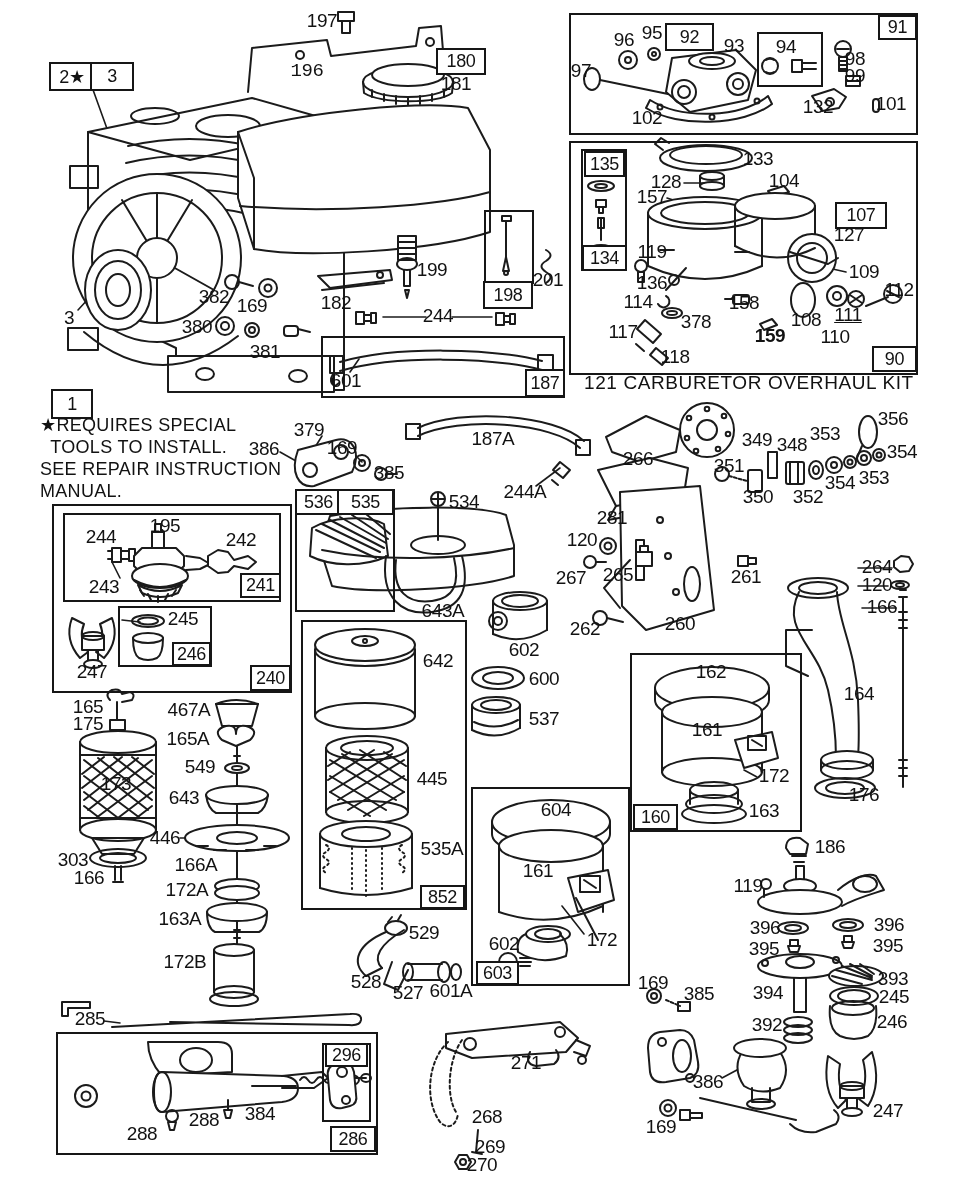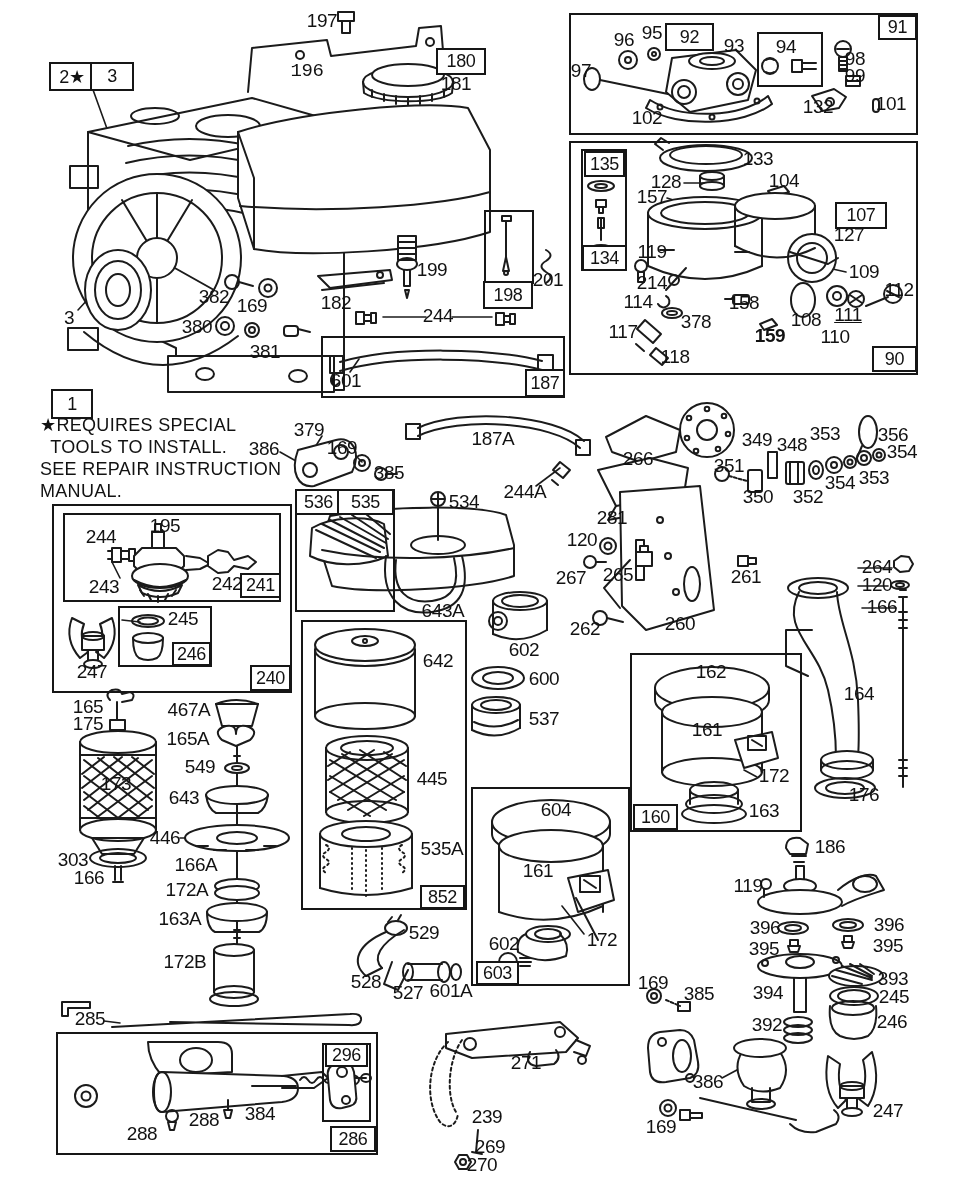--- a/index.html
+++ b/index.html
@@ -648,63 +648,63 @@
       <div class="callout" style="left: 891px; top: 104px;">101</div>
       <div class="callout" style="left: 647px; top: 118px;">102</div>
       <div class="callout" style="left: 758px; top: 159px;">133</div>
       <div class="callout" style="left: 666px; top: 182px;">128</div>
       <div class="callout" style="left: 784px; top: 181px;">104</div>
       <div class="callout" style="left: 652px; top: 197px;">157</div>
       <div class="callout" style="left: 652px; top: 252px;">119</div>
       <div class="callout" style="left: 849px; top: 235px;">127</div>
       <div class="callout" style="left: 864px; top: 272px;">109</div>
       <div class="callout" style="left: 899px; top: 290px;">112</div>
-      <div class="callout" style="left: 652px; top: 283px;">214</div>
+      <div class="callout" style="left: 652px; top: 283px;">136</div>
       <div class="callout" style="left: 638px; top: 302px;">114</div>
       <div class="callout" style="left: 696px; top: 322px;">378</div>
       <div class="callout" style="left: 623px; top: 332px;">117</div>
       <div class="callout" style="left: 675px; top: 357px;">118</div>
       <div class="callout" style="left: 744px; top: 303px;">158</div>
       <div class="callout" style="left: 770px; top: 336px; font-weight: bold;">159</div>
       <div class="callout" style="left: 806px; top: 320px;">108</div>
       <div class="callout" style="left: 848px; top: 315px; text-decoration: underline;">111</div>
       <div class="callout" style="left: 835px; top: 337px;">110</div>
       <div class="callout" style="left: 309px; top: 430px;">379</div>
       <div class="callout" style="left: 264px; top: 449px;">386</div>
       <div class="callout" style="left: 342px; top: 448px;">169</div>
       <div class="callout" style="left: 389px; top: 473px;">385</div>
       <div class="callout" style="left: 493px; top: 439px;">187A</div>
       <div class="callout" style="left: 525px; top: 492px;">244A</div>
       <div class="callout" style="left: 464px; top: 502px;">534</div>
       <div class="callout" style="left: 638px; top: 459px;">266</div>
       <div class="callout" style="left: 757px; top: 440px;">349</div>
       <div class="callout" style="left: 792px; top: 445px;">348</div>
       <div class="callout" style="left: 825px; top: 434px;">353</div>
-      <div class="callout" style="left: 893px; top: 419px; margin-top: 16px;">356</div>
+      <div class="callout" style="left: 893px; top: 419px;">356</div>
       <div class="callout" style="left: 729px; top: 466px;">351</div>
       <div class="callout" style="left: 758px; top: 497px;">350</div>
       <div class="callout" style="left: 808px; top: 497px;">352</div>
       <div class="callout" style="left: 840px; top: 483px;">354</div>
       <div class="callout" style="left: 874px; top: 478px;">353</div>
       <div class="callout" style="left: 902px; top: 452px;">354</div>
       <div class="callout" style="left: 612px; top: 518px;">281</div>
       <div class="callout" style="left: 582px; top: 540px;">120</div>
       <div class="callout" style="left: 618px; top: 575px;">265</div>
       <div class="callout" style="left: 571px; top: 578px;">267</div>
       <div class="callout" style="left: 746px; top: 577px;">261</div>
       <div class="callout" style="left: 585px; top: 629px;">262</div>
       <div class="callout" style="left: 680px; top: 624px;">260</div>
       <div class="callout" style="left: 877px; top: 567px;">264</div>
       <div class="callout" style="left: 877px; top: 585px;">120</div>
       <div class="callout" style="left: 882px; top: 607px;">166</div>
       <div class="callout" style="left: 859px; top: 694px;">164</div>
       <div class="callout" style="left: 864px; top: 795px;">176</div>
       <div class="callout" style="left: 101px; top: 537px;">244</div>
       <div class="callout" style="left: 165px; top: 526px;">195</div>
-      <div class="callout" style="left: 227px; top: 540px; margin-top: 44px;">242</div>
+      <div class="callout" style="left: 241px; top: 540px;">242</div>
       <div class="callout" style="left: 104px; top: 587px;">243</div>
       <div class="callout" style="left: 183px; top: 619px;">245</div>
       <div class="callout" style="left: 92px; top: 672px;">247</div>
       <div class="callout" style="left: 443px; top: 611px;">643A</div>
       <div class="callout" style="left: 524px; top: 650px;">602</div>
       <div class="callout" style="left: 544px; top: 679px; text-align: center;">600</div>
       <div class="callout" style="left: 544px; top: 719px;">537</div>
       <div class="callout" style="left: 438px; top: 661px;">642</div>
       <div class="callout" style="left: 432px; top: 779px;">445</div>
       <div class="callout" style="left: 442px; top: 849px;">535A</div>
@@ -748,24 +748,25 @@
       <div class="callout" style="left: 653px; top: 983px;">169</div>
       <div class="callout" style="left: 699px; top: 994px;">385</div>
       <div class="callout" style="left: 708px; top: 1082px;">386</div>
       <div class="callout" style="left: 661px; top: 1127px;">169</div>
       <div class="callout" style="left: 888px; top: 1111px;">247</div>
       <div class="callout" style="left: 90px; top: 1019px;">285</div>
       <div class="callout" style="left: 142px; top: 1134px;">288</div>
       <div class="callout" style="left: 204px; top: 1120px;">288</div>
       <div class="callout" style="left: 260px; top: 1114px;">384</div>
       <div class="callout" style="left: 526px; top: 1063px;">271</div>
-      <div class="callout" style="left: 487px; top: 1117px;">239</div>
+      <div class="callout" style="left: 487px; top: 1117px;">268</div>
       <div class="callout" style="left: 490px; top: 1147px;">269</div>
       <div class="callout" style="left: 482px; top: 1165px;">270</div>
     </div>
 
   <div class="notes"><span>★REQUIRES SPECIAL</span>
 <span>  TOOLS TO INSTALL.</span>
 <span>SEE REPAIR INSTRUCTION</span>
 <span>MANUAL.</span></div>
 
+  <div class="caption">121 CARBURETOR OVERHAUL KIT</div>
   <div class="pageno">63</div>
 </div>
 
 </body></html>

